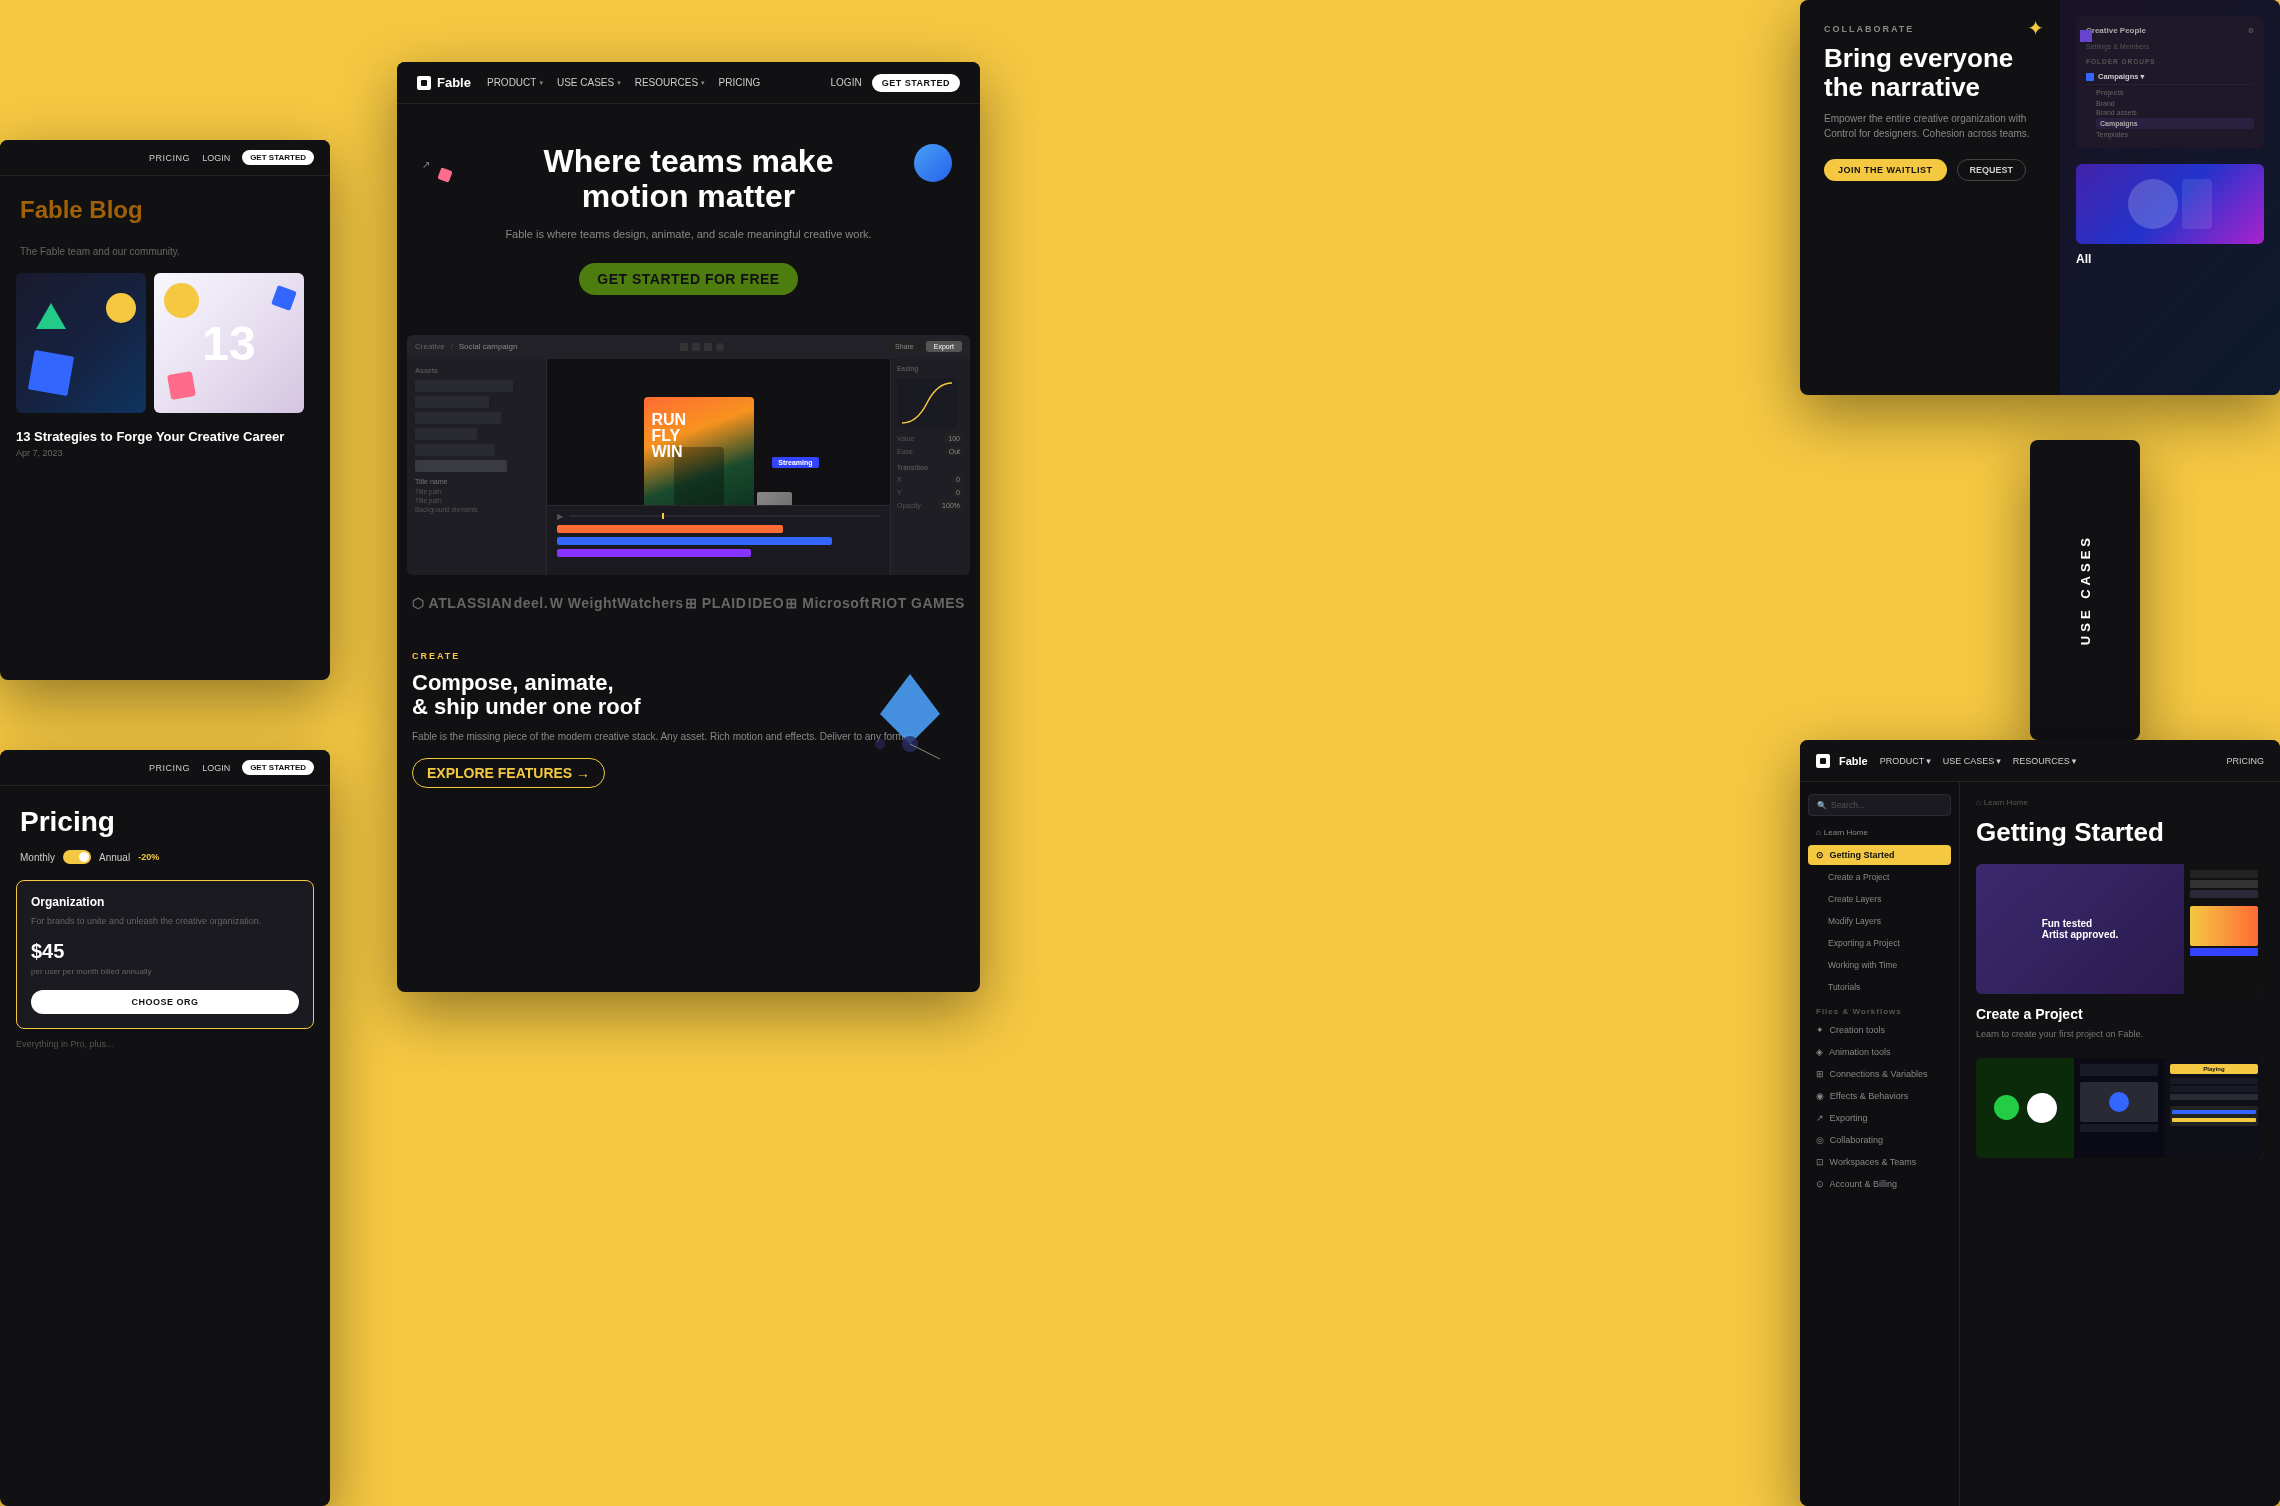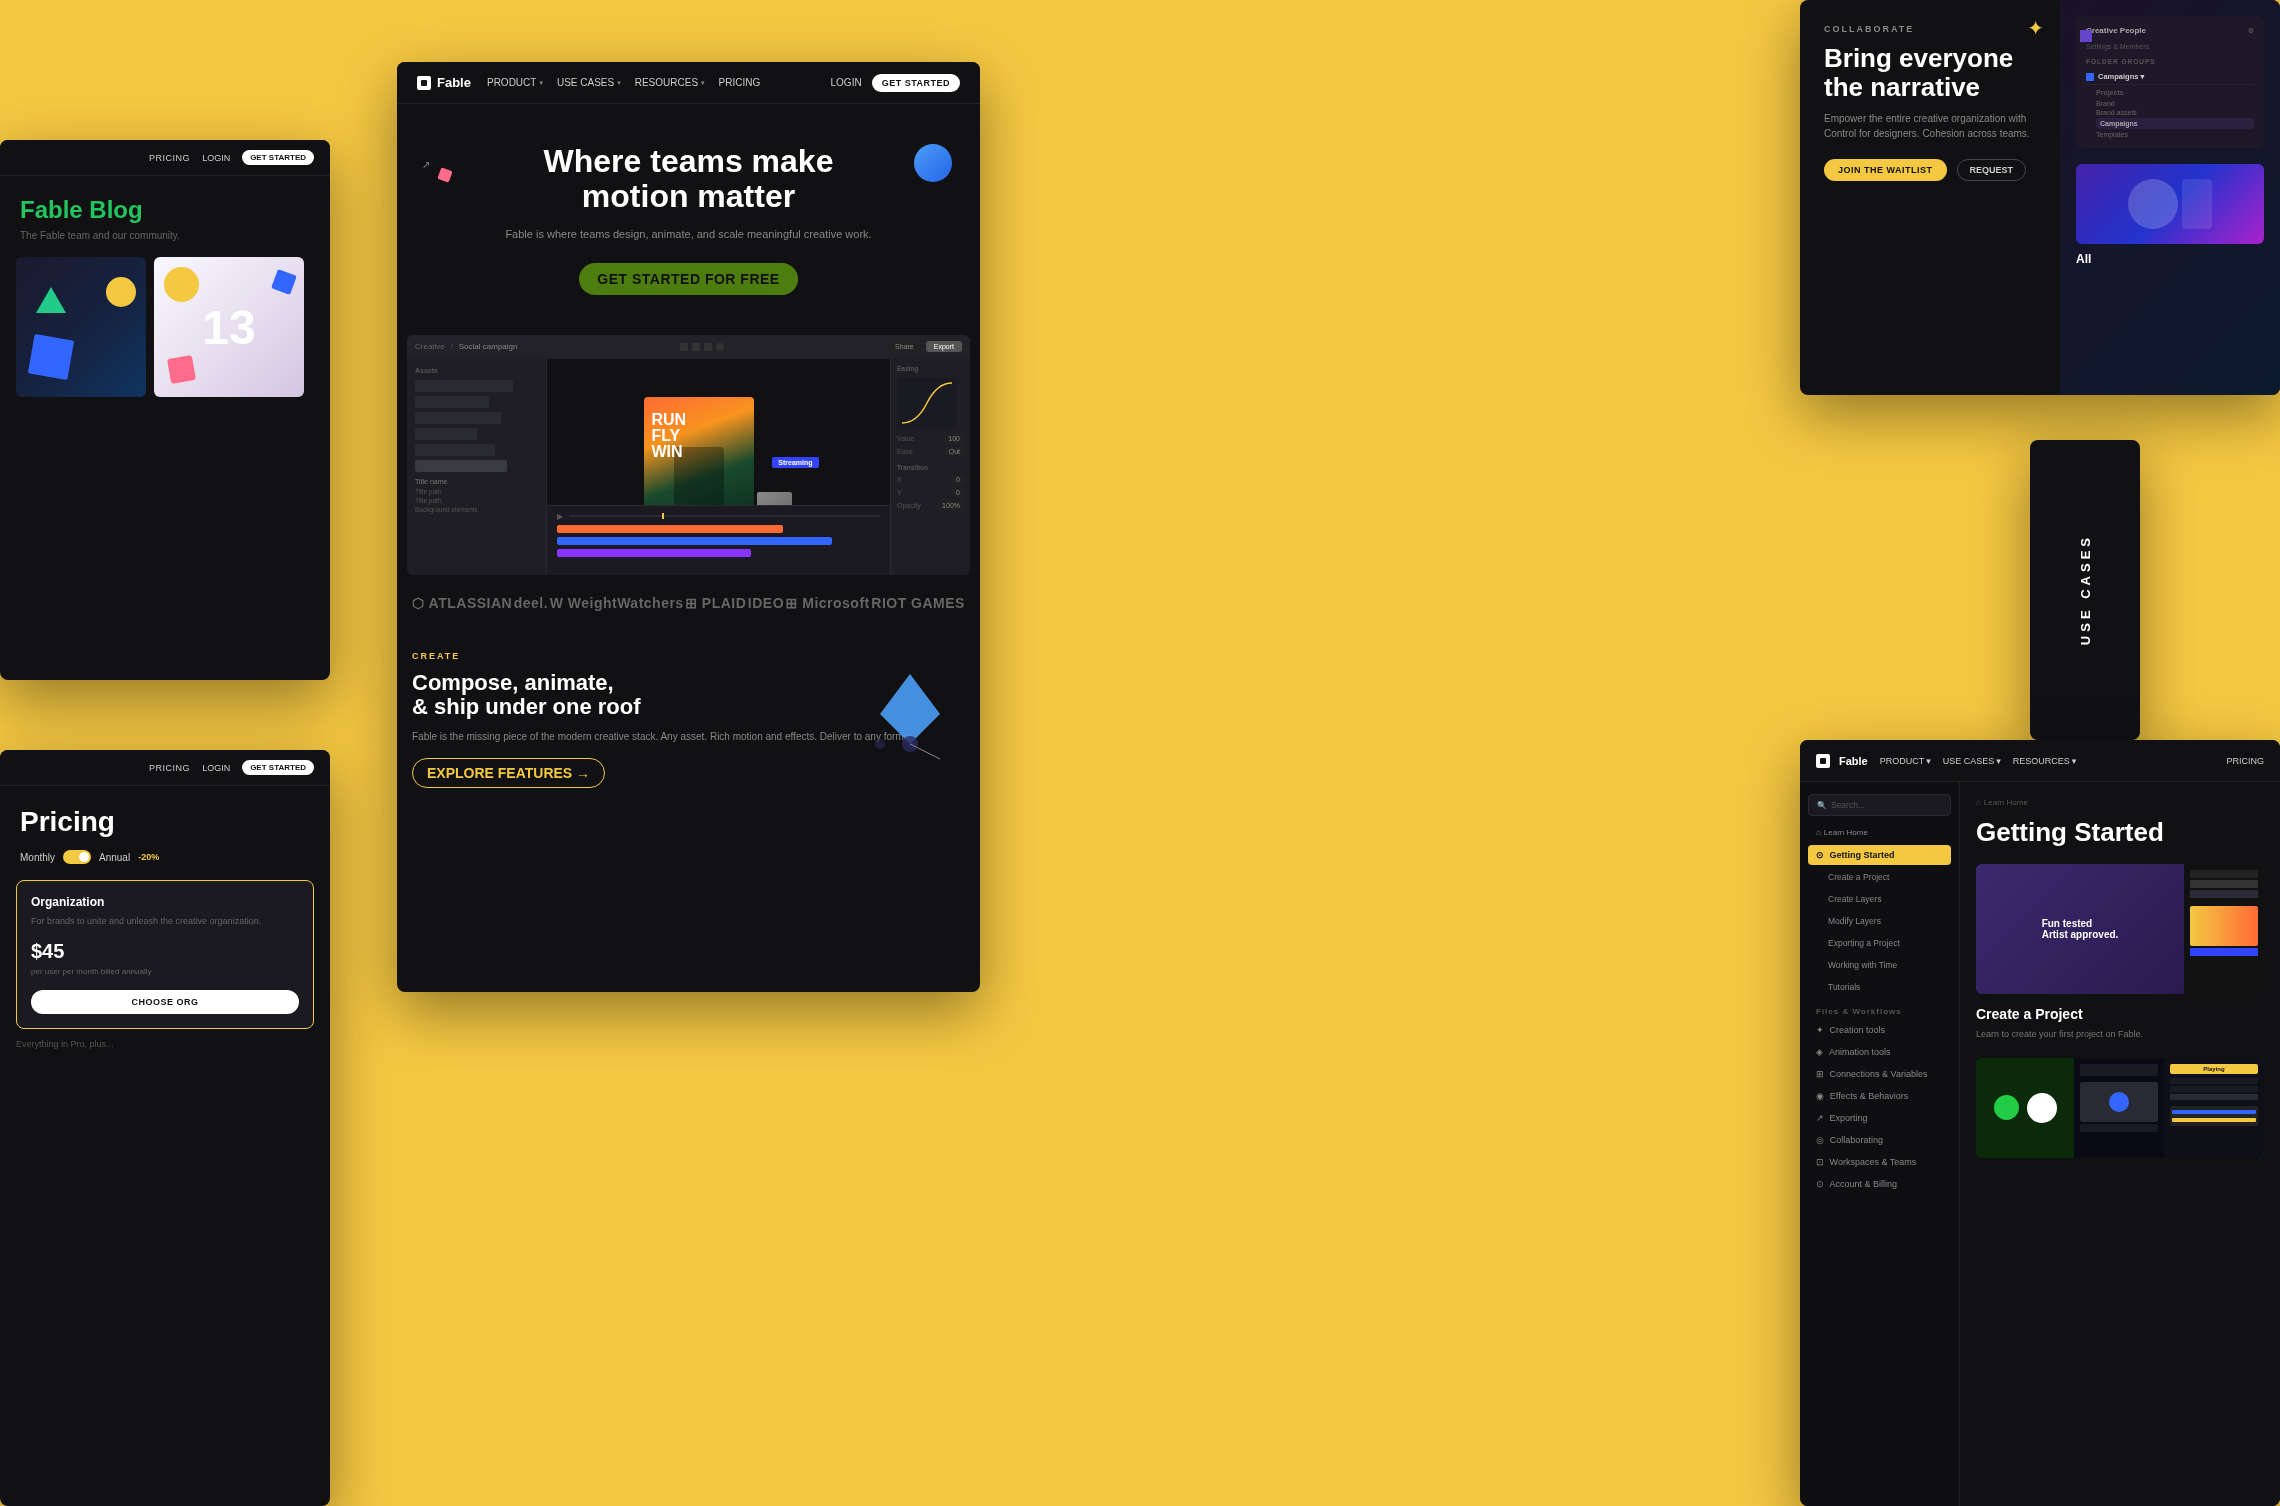--- a/index.html
+++ b/index.html
@@ -270,24 +270,24 @@
       padding: 3px 8px;
       border-radius: 12px;
     }
 
     .blog-header {
       padding: 20px 20px 16px;
       background: #111114;
     }
 
     .blog-title {
-      color: #22c55e;
+      color: #a16207;
       font-size: 24px;
       font-weight: 800;
-      margin-bottom: 6px;
+      margin-bottom: 22px;
     }
 
     .blog-subtitle {
       color: #666;
       font-size: 10px;
     }
 
     .blog-images {
       display: flex;
       gap: 8px;
@@ -951,20 +951,24 @@
       <div style="position:absolute;top:20px;right:10px;width:30px;height:30px;background:#F5C842;border-radius:50%;"></div>
       <div style="position:absolute;top:30px;left:20px;width:0;height:0;border-left:15px solid transparent;border-right:15px solid transparent;border-bottom:26px solid #22cc88;"></div>
     </div>
 
     <div class="blog-img-2">
       <div style="position:absolute;top:10px;left:10px;width:35px;height:35px;background:#F5C842;border-radius:50%;"></div>
       <div style="position:absolute;top:15px;right:10px;width:20px;height:20px;background:#3366ff;border-radius:2px;transform:rotate(20deg);"></div>
       <div style="position:absolute;bottom:15px;left:15px;width:25px;height:25px;background:#ff6b8a;border-radius:3px;transform:rotate(-10deg);"></div>
       <span class="blog-num">13</span>
     </div>
+  </div>
+  <div class="blog-card-info">
+    <div class="blog-card-title">13 Strategies to Forge Your Creative Career</div>
+    <div class="blog-card-date">Apr 7, 2023</div>
   </div>
 </div>
 
 <div class="pricing-panel">
   <div class="pricing-nav">
     <span class="blog-nav-pricing">PRICING</span>
     <span class="blog-nav-login">LOGIN</span>
     <span class="blog-nav-cta">GET STARTED</span>
   </div>
   <div class="pricing-header">

